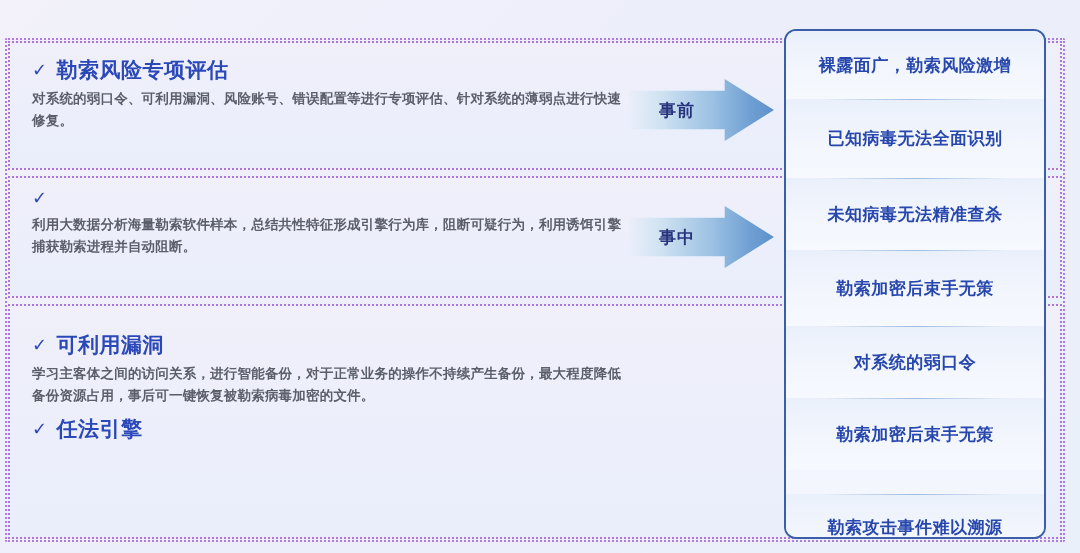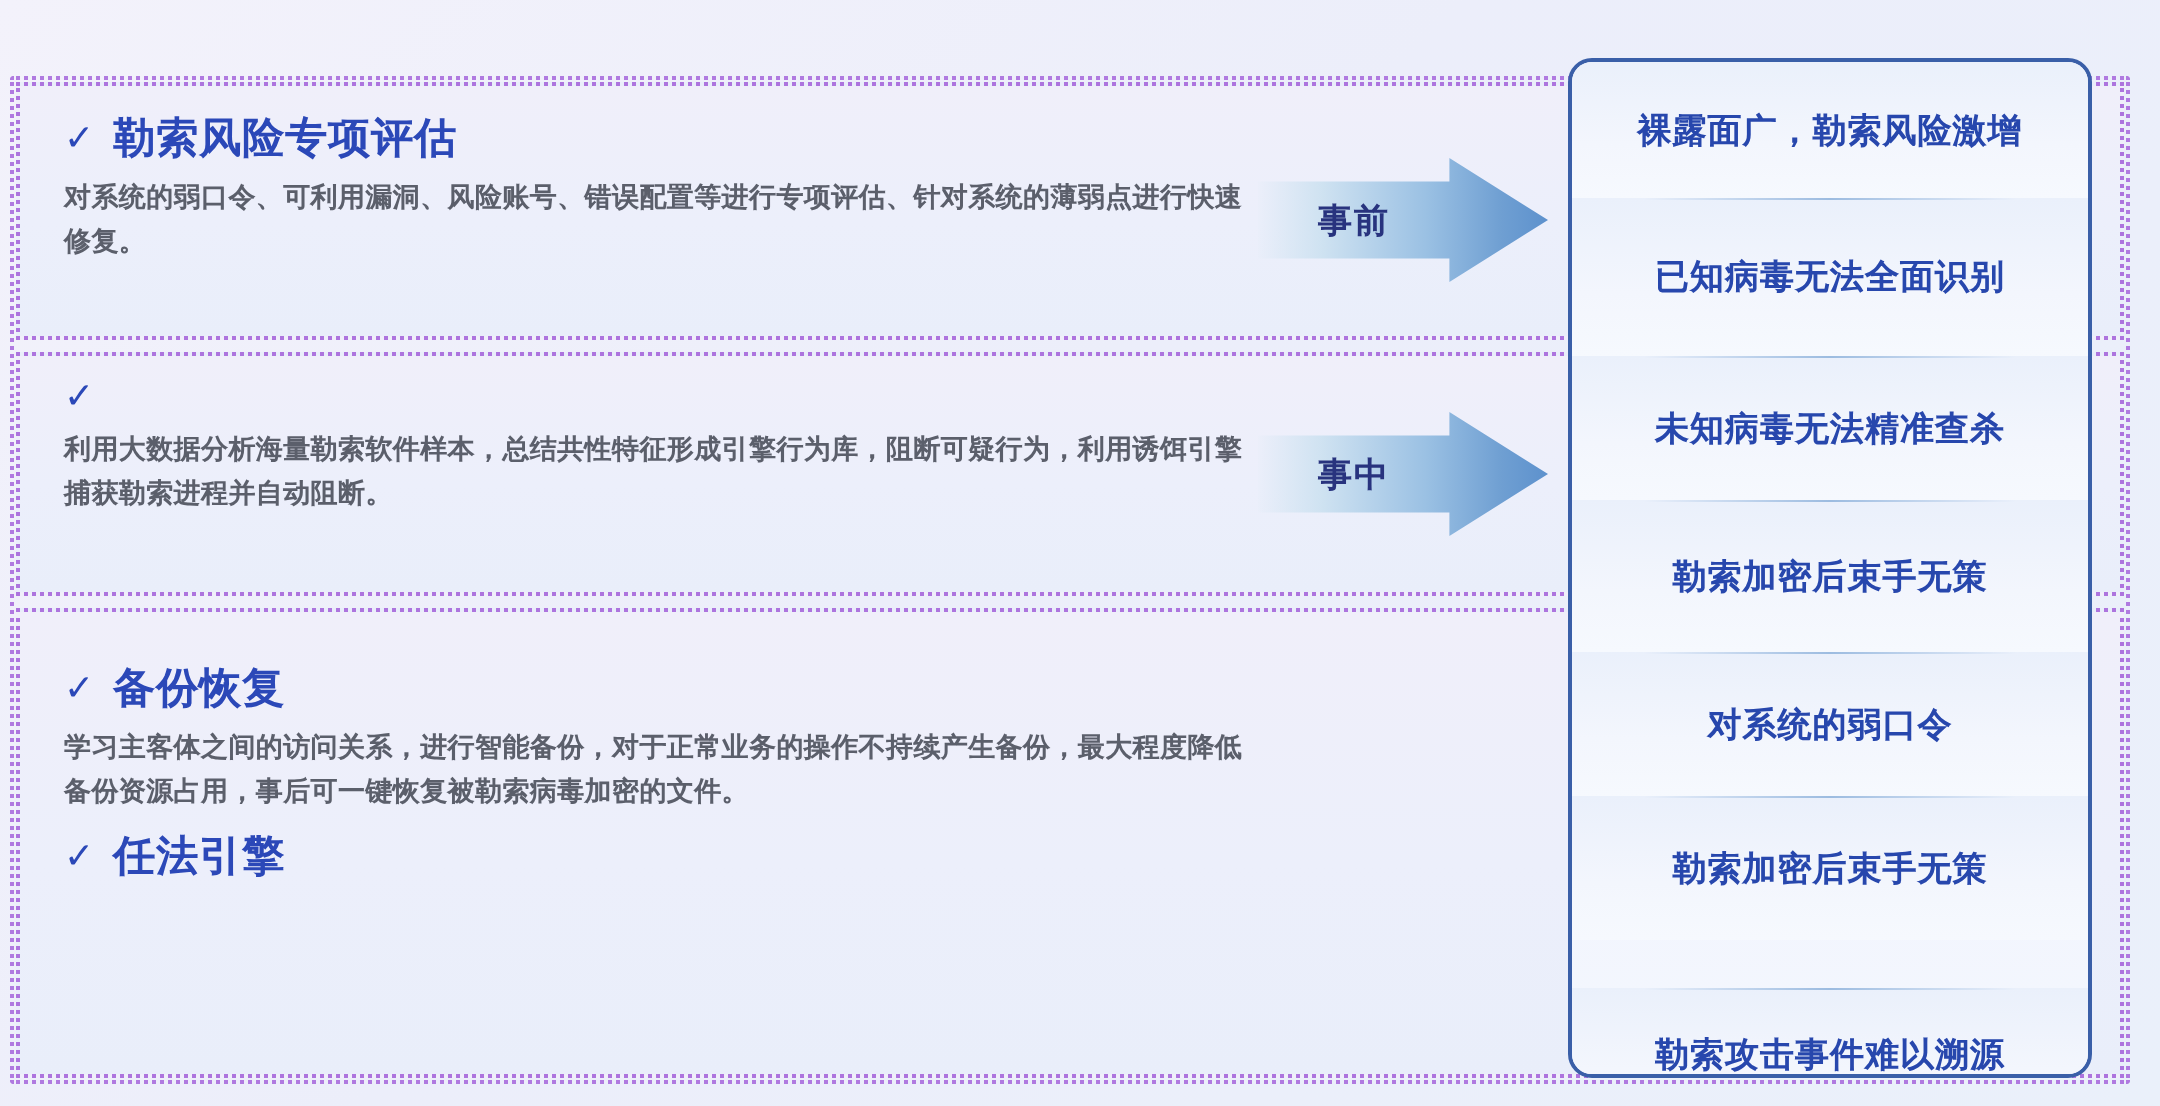--- a/index.html
+++ b/index.html
@@ -196,21 +196,21 @@
         <div class="block-desc">利用大数据分析海量勒索软件样本，总结共性特征形成引擎行为库，阻断可疑行为，利用诱饵引擎捕获勒索进程并自动阻断。</div>
       </div>
     </div>
   </div>
 
   <div class="stage-row row-3">
     <div class="stage-inner">
       <div class="block" style="top:26px;">
         <div class="block-title">
           <span class="check-icon">✓</span>
-          <span>备份恢复</span>
+          <span>可利用漏洞</span>
         </div>
         <div class="block-desc">学习主客体之间的访问关系，进行智能备份，对于正常业务的操作不持续产生备份，最大程度降低备份资源占用，事后可一键恢复被勒索病毒加密的文件。</div>
       </div>
       <div class="block" style="top:110px;">
         <div class="block-title">
           <span class="check-icon">✓</span>
           <span>任法引擎</span>
         </div>
       </div>
     </div>

